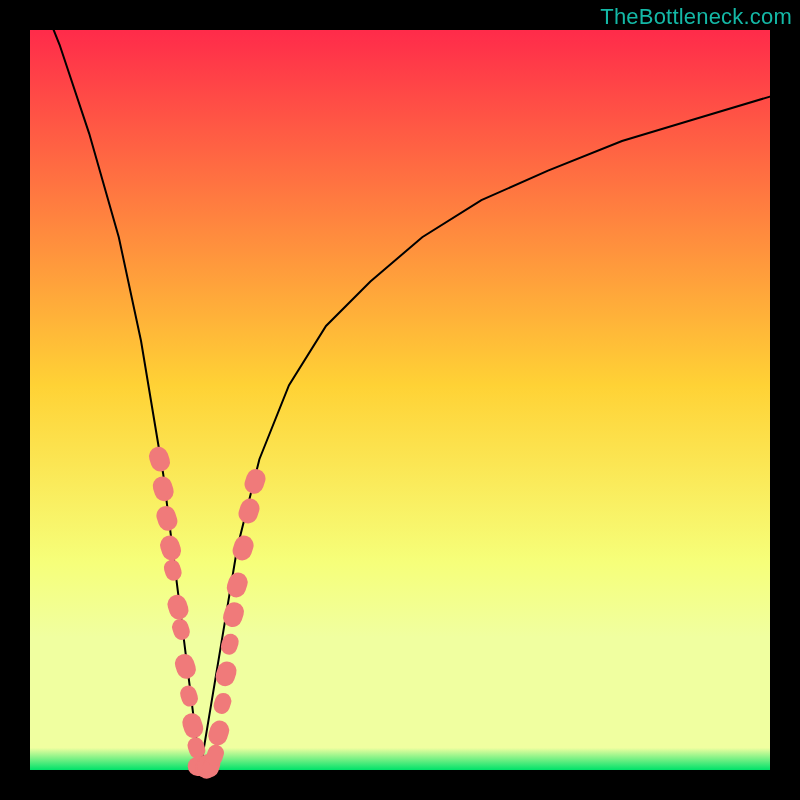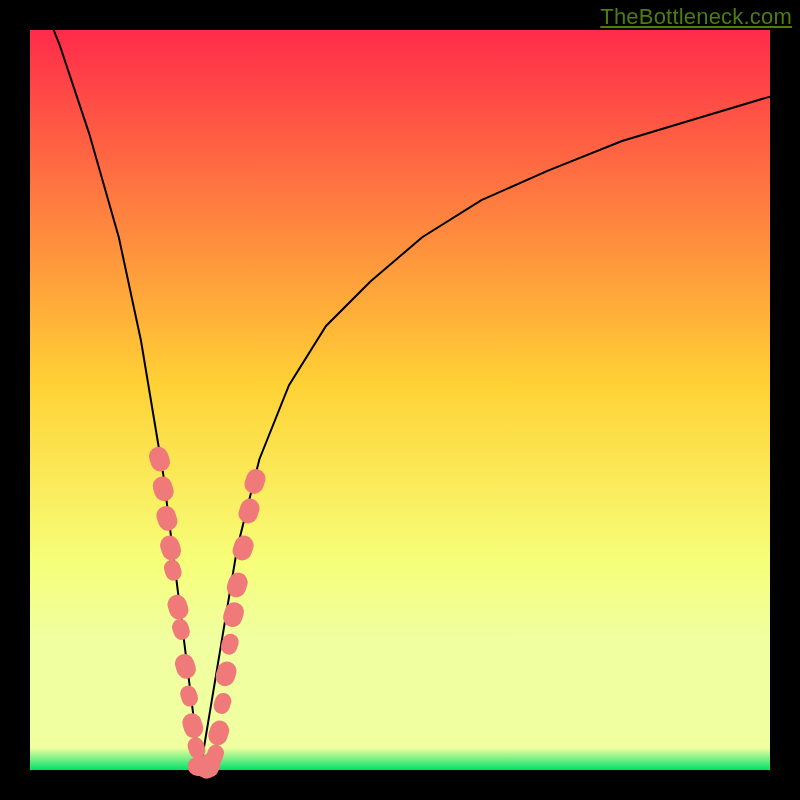--- a/index.html
+++ b/index.html
@@ -120,14 +120,14 @@
           <rect x="-12.5" y="-9.6" width="25.0" height="19.2" rx="9.6" fill="#f07a7a"></rect>
         </g>
         <g transform="translate(219.0 481.0) rotate(-72)">
           <rect x="-12.5" y="-9.6" width="25.0" height="19.2" rx="9.6" fill="#f07a7a"></rect>
         </g>
         <g transform="translate(225.0 451.4) rotate(-72)">
           <rect x="-12.5" y="-9.6" width="25.0" height="19.2" rx="9.6" fill="#f07a7a"></rect>
         </g>
       </svg>
   </div>
-  <div class="watermark" style="color: #4d7c0f; text-decoration: underline;">TheBottleneck.com</div>
+  <div class="watermark" style="color: #14b8a6;">TheBottleneck.com</div>
 </div>
 
 </body></html>

